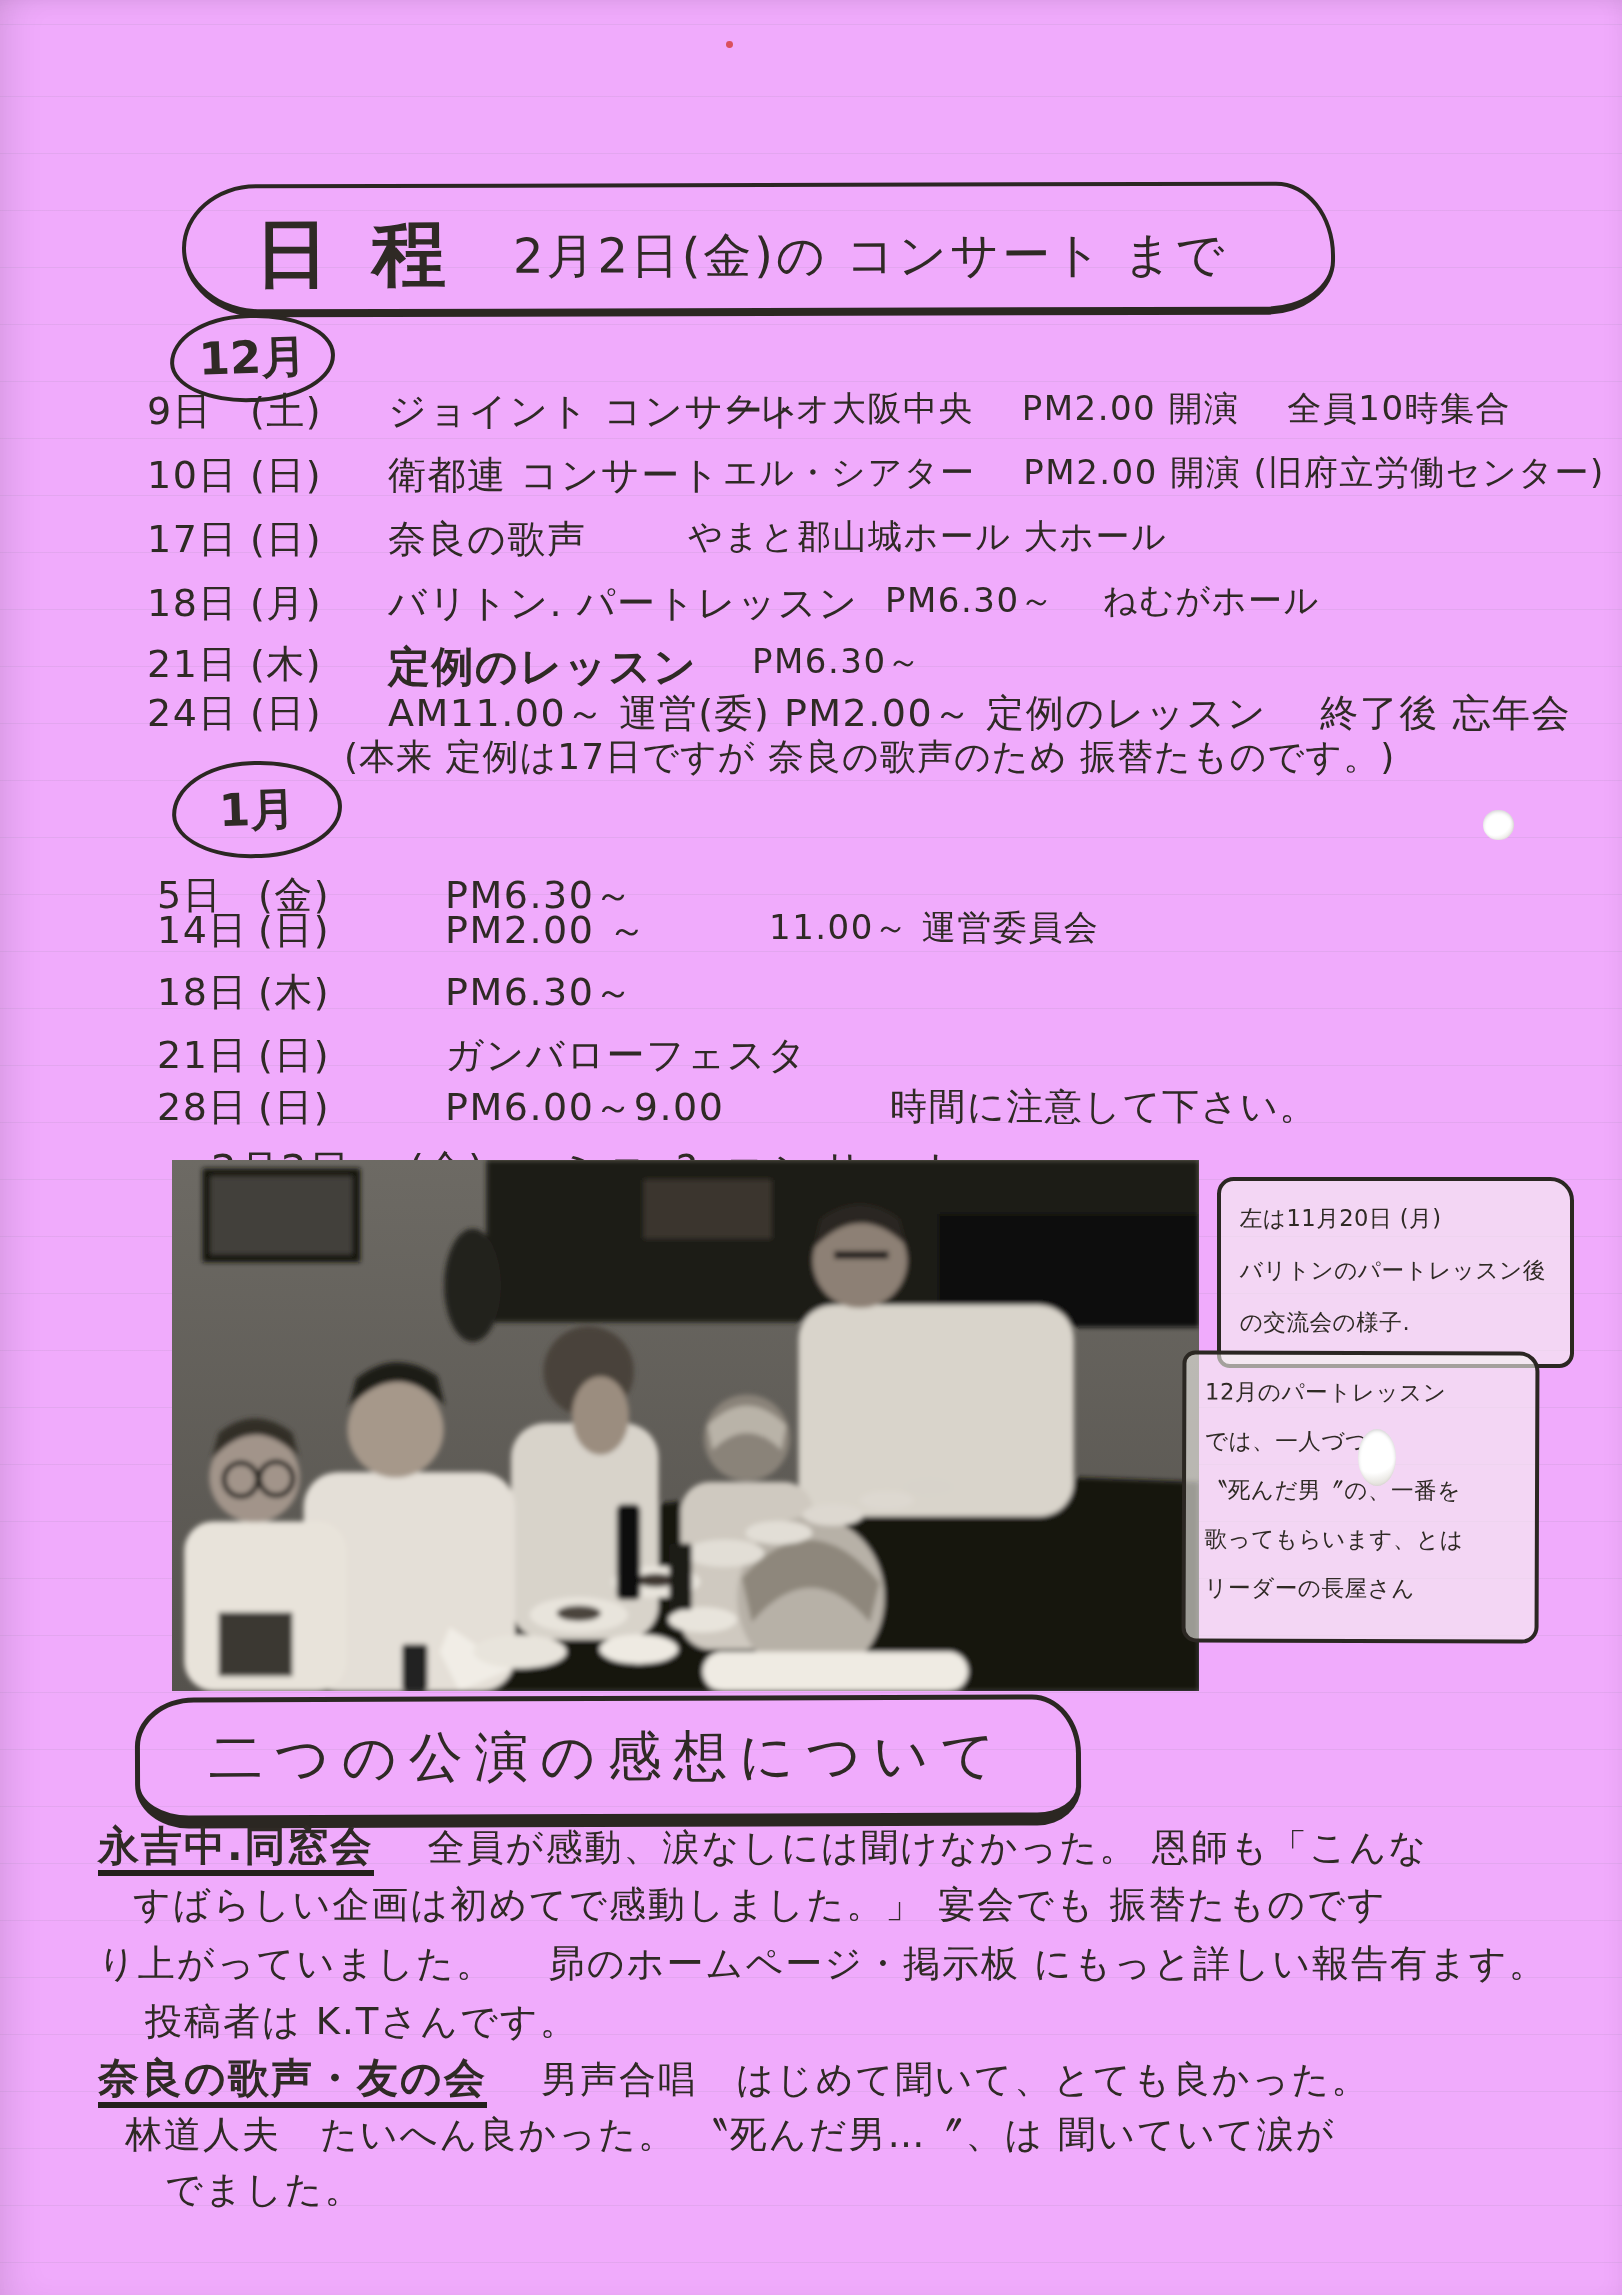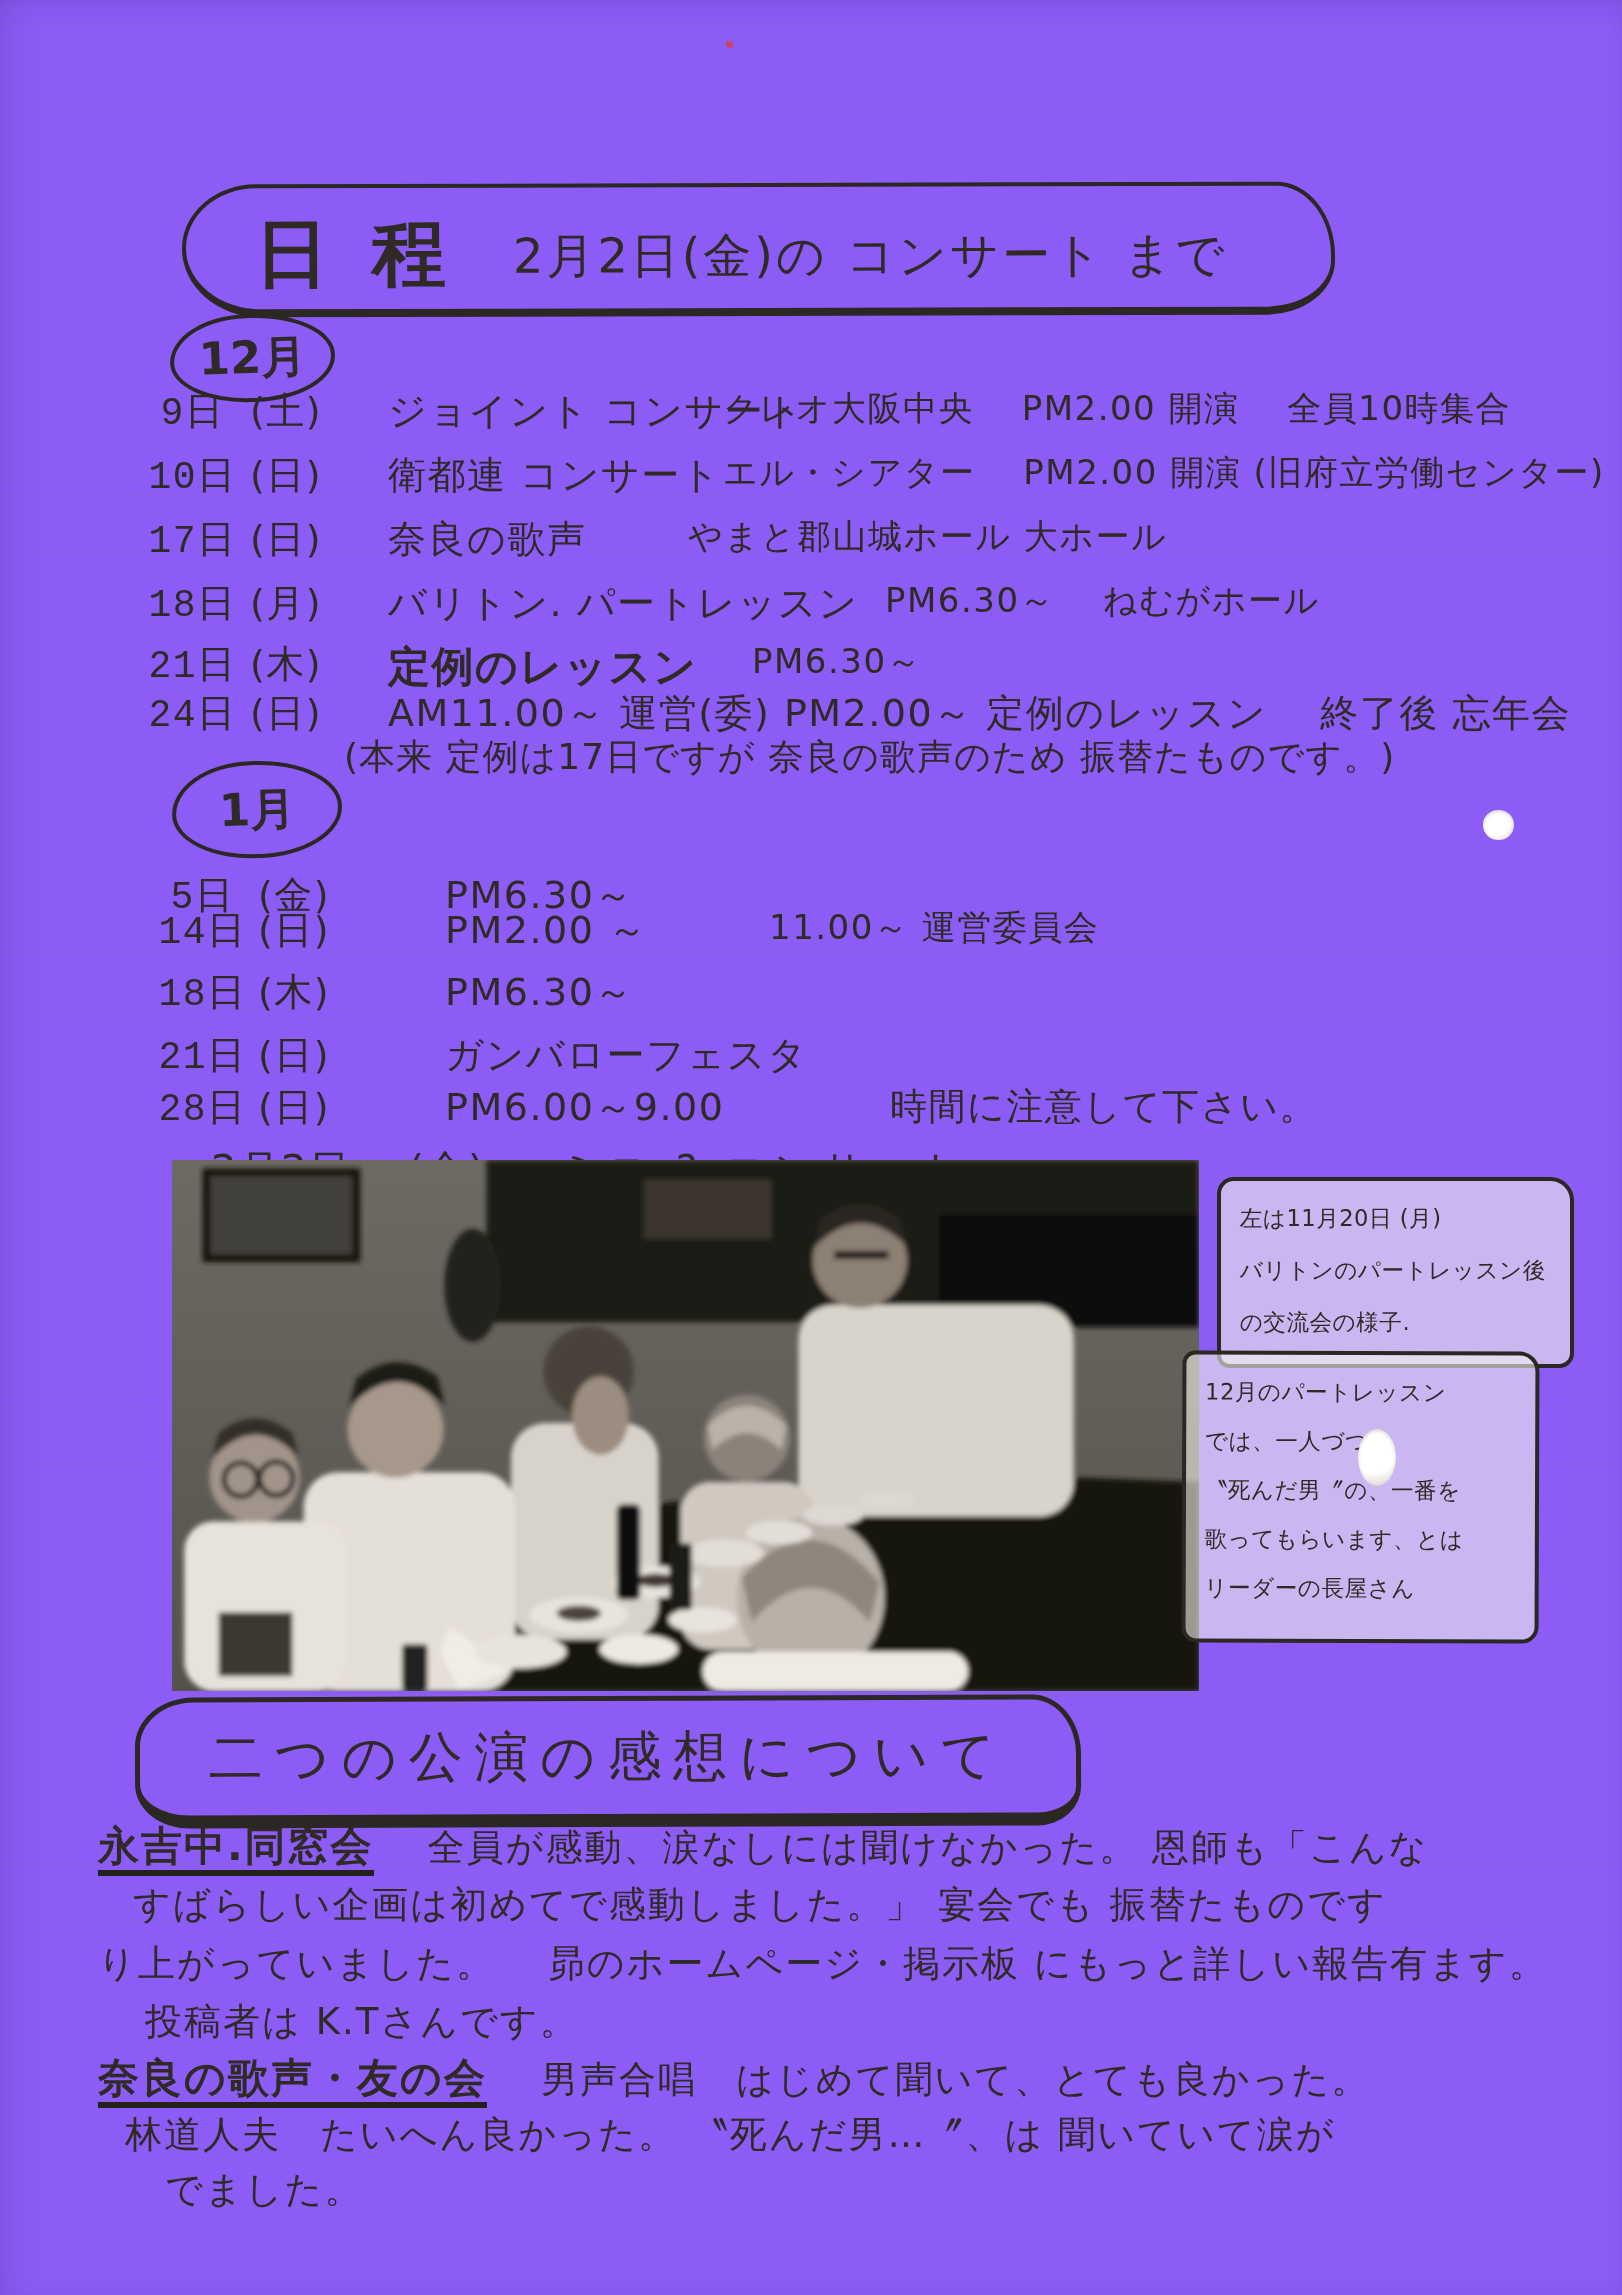--- a/index.html
+++ b/index.html
@@ -1,19 +1,19 @@
 <!DOCTYPE html>
 <html style="font-size:7.9px"><head>
 <meta charset="utf-8">
 <style>
   html,body{margin:0;padding:0;background:#c8c6c2;}
   .page{
     position:relative;
     width:1622px;height:2295px;
-    background:#8b5cf6;
+    background:#f0abfc;
     overflow:hidden;
     font-family:"DejaVu Sans",sans-serif;
     color:#2f2a25;
     box-shadow:inset 24.6px 0 39px -19.7px rgba(0,0,0,.12), inset -12.3px 0 24.6px -12.3px rgba(0,0,0,.06), inset 0 19.7px 29.5px -19.7px rgba(0,0,0,.08);
   }
   .rules{position:absolute;inset:0;pointer-events:none;
     background:repeating-linear-gradient(180deg, transparent 0 56px, rgba(120,125,140,.11) 56px 57px);
     background-position:0 40px;}
 
   
@@ -27,21 +27,21 @@
   
   .month-circle{position:absolute;display:flex;align-items:center;justify-content:center;
     border:4.4px solid #2b2722;border-radius:48% 52% 50% 50% / 55% 50% 52% 48%;
     font-size:45px;font-weight:600;transform:rotate(-2deg);}
   .circle-dec{left:170px;top:314px;width:157px;height:80px;}
   .circle-jan{left:172px;top:761px;width:162px;height:89px;}
 
   
   .row{position:absolute;left:0;width:1622px;height:64px;}
   .row span{position:absolute;white-space:nowrap;font-size:38px;letter-spacing:1.5px;}
-  .c-date{left:147px;width:91px;text-align:center;font-family:Liberation Mono, monospace;}
+  .c-date{left:147px;width:91px;text-align:left;}
   .c-day{left:250px;}
   .c-event{left:388px;}
   .c-detail{left:723px;font-size:34px !important;}
   .jan .c-date{left:157px;}
   .jan .c-day{left:258px;}
   .jan .c-event{left:445px;}
   .jan .c-detail{left:769px;}
   .hv{font-weight:700;font-size:42px !important;}
   .note-line{position:absolute;left:344px;top:733px;font-size:36px;letter-spacing:1px;white-space:nowrap;}
   .feb-row span{font-size:41px;}

